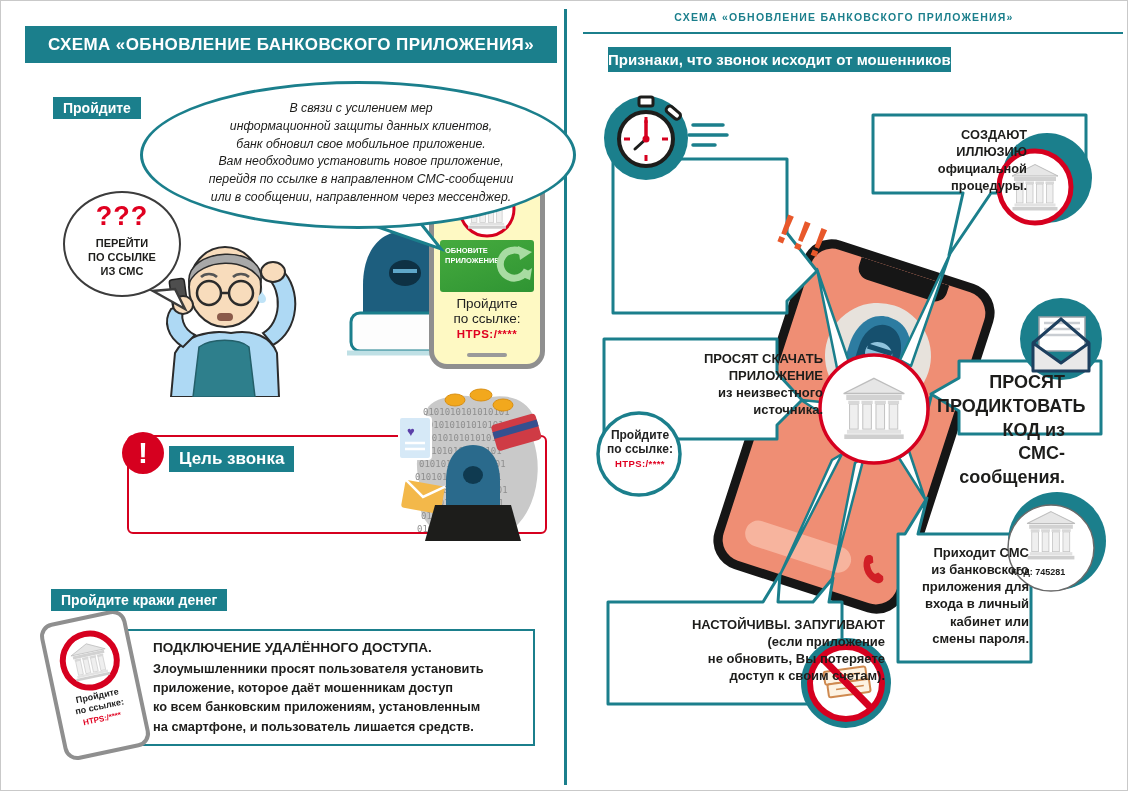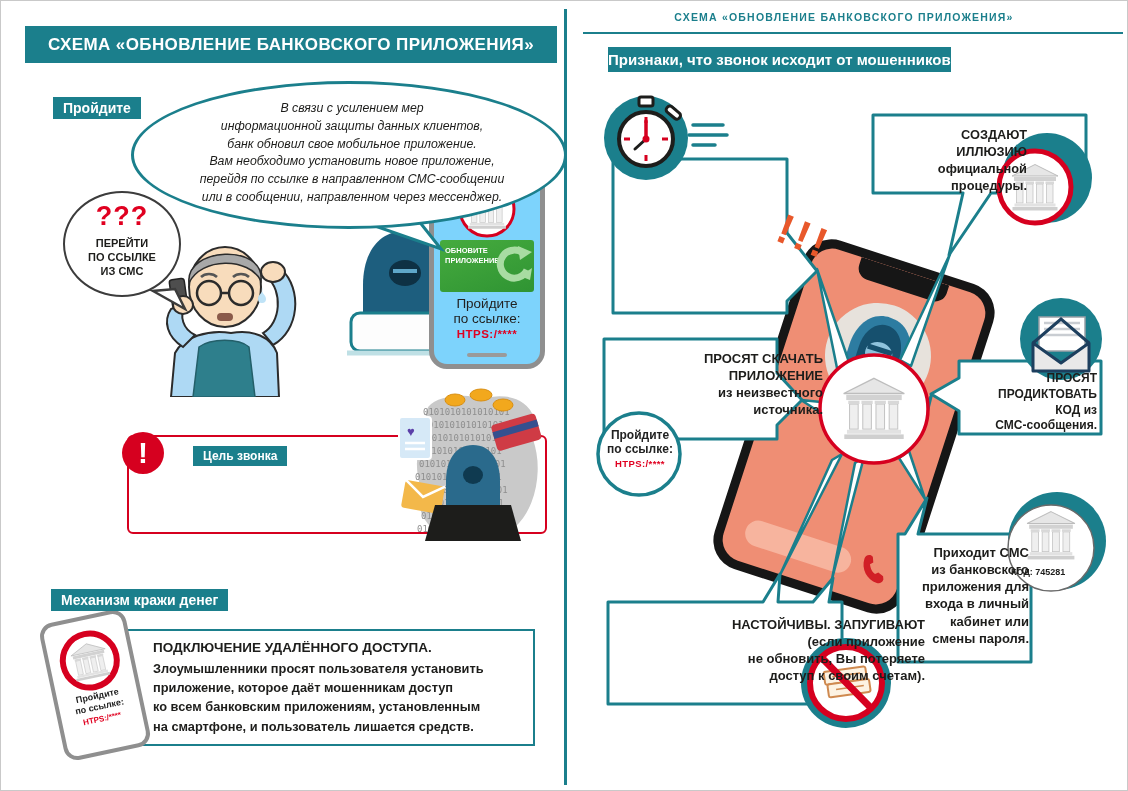--- a/index.html
+++ b/index.html
@@ -7,45 +7,45 @@
     border:1px solid #c9c9c9;box-sizing:border-box;overflow:hidden;
     font-family:"Liberation Sans","DejaVu Sans",sans-serif;color:#1d1d1b;}
   .abs{position:absolute;}
   .pre{white-space:pre-line;}
   .teal-bg{background:#1b7f8c;color:#fff;}
   
   .ltitle{left:24px;top:25px;width:532px;height:37px;line-height:37px;text-align:center;
     font-size:17px;font-weight:bold;letter-spacing:.4px;z-index:4;}
   .tag{font-weight:bold;font-size:14px;padding:3px 10px;z-index:4;}
   .legend{left:52px;top:96px;}
-  .bubble{left:130px;top:80px;width:436px;height:148px;border:3.5px solid #1b7f8c;
+  .bubble{left:139px;top:80px;width:436px;height:148px;border:3.5px solid #1b7f8c;
     border-radius:50%;background:#fff;z-index:3;box-sizing:border-box;}
   .bubble-txt{left:38px;top:16px;width:360px;text-align:center;font-style:italic;
     font-size:12.3px;line-height:1.45;font-weight:500;}
   .btail{left:350px;top:196px;z-index:3;}
   .qbubble{left:62px;top:190px;width:118px;height:106px;border:2.5px solid #3c3c3c;
     border-radius:50%;background:#fff;z-index:3;box-sizing:border-box;text-align:center;}
   .qmarks{width:100%;top:10px;font-size:27px;line-height:1;font-weight:bold;color:#e00020;letter-spacing:1px;}
   .qtxt{width:100%;top:44px;font-size:11px;font-weight:bold;line-height:1.25;}
   .qtail{left:148px;top:286px;z-index:3;}
   .man{left:112px;top:224px;z-index:2;}
   .lhacker{left:342px;top:224px;z-index:1;}
-  .lphone{left:428px;top:164px;width:116px;height:204px;background:#7dd3fc;border:5px solid #8f8f8f;
+  .lphone{left:428px;top:164px;width:116px;height:204px;background:#fef9c3;border:5px solid #8f8f8f;
     border-radius:18px;box-sizing:border-box;z-index:2;padding-left:6px;}
   .lphone .bankring{left:1px;top:8px;}
   .banner{left:6px;top:70px;width:94px;height:52px;background:linear-gradient(160deg,#46ab3e,#2f9433);
     border-radius:3px;}
   .banner-label{left:5px;top:6px;width:52px;color:#fff;font-weight:bold;font-size:7.5px;line-height:1.3;}
   .banner-arrows{left:52px;top:4px;}
   .lplink-label{left:0;top:126px;width:106px;text-align:center;font-size:13.5px;line-height:1.12;color:#222;font-weight:500;}
   .lplink{left:0;top:158px;width:106px;text-align:center;font-size:11.5px;font-weight:bold;color:#e00020;letter-spacing:.5px;}
   .homebar{left:33px;bottom:7px;width:40px;height:4px;background:#9a9a9a;border-radius:2px;}
   .goalbox{left:126px;top:434px;width:420px;height:99px;border:2.5px solid #d6001f;border-radius:6px;z-index:1;box-sizing:border-box;}
   .alertc{left:119px;top:429px;z-index:3;}
-  .goal-label{left:168px;top:445px;font-size:12px;margin-left:24px;}
+  .goal-label{left:168px;top:445px;font-size:17px;}
   .goal-txt{left:168px;top:470px;font-size:13px;font-weight:bold;line-height:1.45;z-index:2;}
   .goalillo{left:396px;top:386px;z-index:2;}
   .mech-label{left:50px;top:588px;}
   .mechbox{left:68px;top:628px;width:466px;height:117px;border:2.5px solid #1b7f8c;box-sizing:border-box;z-index:1;}
   .mech-title{left:152px;top:639px;font-size:13.5px;font-weight:bold;z-index:2;}
   .mech-txt{left:152px;top:658px;width:372px;font-size:12.8px;font-weight:600;line-height:1.5;z-index:2;}
   .mphone{left:50px;top:614px;width:88px;height:140px;background:#fff;border:4px solid #8f8f8f;
     border-radius:14px;box-sizing:border-box;transform:rotate(-12deg);z-index:2;text-align:center;}
   .mplink-label{width:100%;top:72px;font-size:9px;font-weight:600;line-height:1.2;color:#222;}
   .mplink{width:100%;top:96px;font-size:8px;font-weight:bold;color:#e00020;}
@@ -62,23 +62,23 @@
   .notch{left:46px;top:0;width:92px;height:20px;background:#161616;border-radius:0 0 12px 12px;}
   .avatar{left:39px;top:36px;width:106px;height:106px;border-radius:50%;background:#e7e2dc;overflow:hidden;}
   .pill{left:20px;top:282px;width:110px;height:26px;background:#f7b49e;border-radius:13px;}
   .handset{left:140px;top:279px;}
   .shapes{left:0;top:0;z-index:3;pointer-events:none;}
   .rtxt{z-index:4;font-size:13px;line-height:1.32;font-weight:600;text-align:right;}
   .rtxt b{font-weight:bold;}
   .t1{left:624px;top:176px;width:156px;}
   .t2{left:888px;top:126px;width:138px;font-size:12.8px;}
   .t3{left:617px;top:349px;width:160px;margin-left:45px;}
-  .t4{left:968px;top:370px;width:128px;font-size:12px;}
+  .t4{left:936px;top:370px;width:128px;font-size:18px;}
   .t5{left:906px;top:543px;width:122px;font-size:13px;font-weight:bold;}
-  .t6{left:622px;top:615px;width:262px;margin-left:40px;}
+  .t6{left:622px;top:615px;width:262px;}
   .linktxt{left:598px;top:428px;width:82px;text-align:center;z-index:4;font-size:12px;font-weight:600;line-height:1.15;color:#222;}
   .linktxt .red{display:block;margin-top:2px;font-size:9.5px;font-weight:bold;color:#e00020;letter-spacing:.4px;}
   .codebadge{left:1010px;top:566px;width:82px;font-size:9px;font-weight:bold;z-index:5;}
   .bangs{left:776px;top:212px;font-size:42px;font-weight:bold;color:#e8582b;transform:rotate(22deg);
     letter-spacing:4px;z-index:4;}
 </style>
 </head>
 <body>
 
 <svg width="0" height="0" style="position:absolute">
@@ -222,21 +222,21 @@
     <path d="M8 56 H28 M8 62 H28" stroke="#fff" stroke-width="2.5"></path>
     <g transform="rotate(10 26 110)">
         <rect x="6" y="96" width="40" height="28" rx="3" fill="#f3b84a"></rect>
         <path d="M6 96 l20 14 20 -14" stroke="#fff" stroke-width="2.5" fill="none"></path>
       </g>
     <path d="M76 58 C58 58 49 74 49 94 L49 120 L103 120 L103 94 C103 74 94 58 76 58 Z" fill="#2a6a8c"></path>
     <ellipse cx="76" cy="88" rx="10" ry="9" fill="#0f3a50"></ellipse>
     <path d="M38 118 L114 118 L124 154 L28 154 Z" fill="#1d1d1b"></path>
   </svg>
 
-  <div class="abs tag teal-bg mech-label">Механизм кражи денег</div>
+  <div class="abs tag teal-bg mech-label">Пройдите кражи денег</div>
   <div class="abs mechbox"></div>
   <div class="abs mech-txt pre">Злоумышленники просят пользователя установить
 приложение, которое даёт мошенникам доступ
 ко всем банковским приложениям, установленным
 на смартфоне, и пользователь лишается средств.</div>
   <div class="abs mech-title">ПОДКЛЮЧЕНИЕ УДАЛЁННОГО ДОСТУПА.</div>
   <div class="abs mphone">
     <svg width="80" height="66" viewBox="0 0 80 66" style="margin-top:8px">
       <circle cx="40" cy="33" r="27" fill="#fff" stroke="#d6001f" stroke-width="6"></circle>
       <use href="#ic-bank" x="21" y="14" width="38" height="38"></use>

